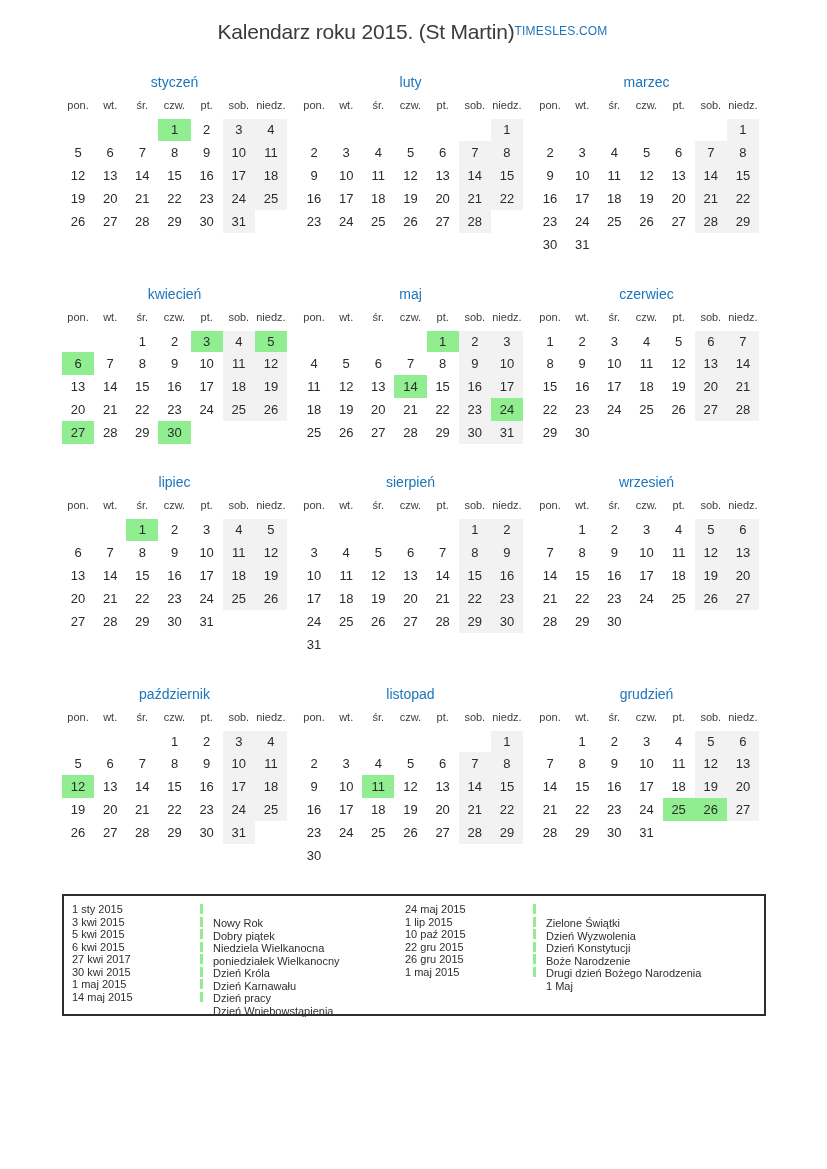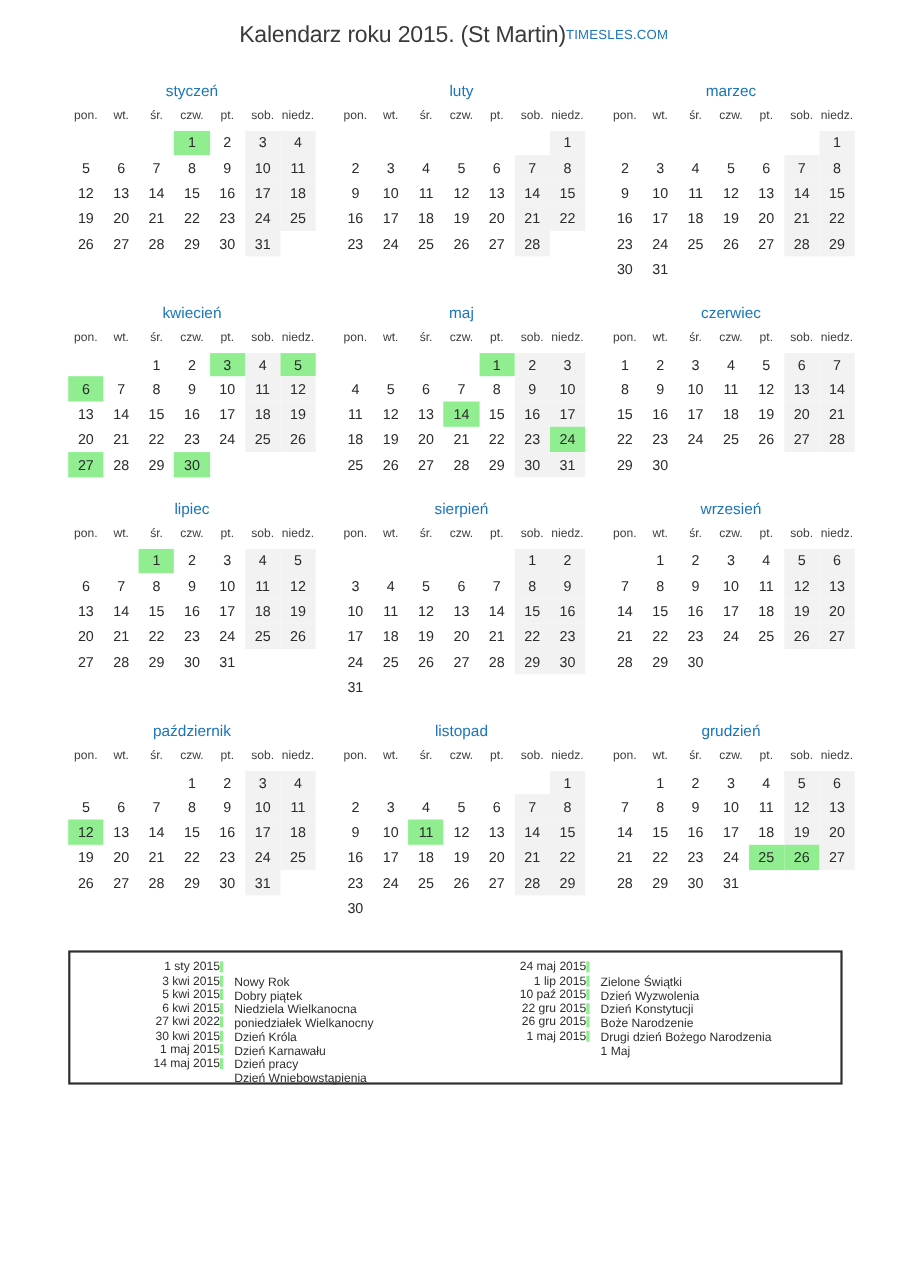--- a/index.html
+++ b/index.html
@@ -20,21 +20,20 @@
     font-size: 12px; color: var(--accent-blue); text-decoration: none;
     margin-top: 4px; letter-spacing: 0.2px; cursor: pointer;
   }
 
   .grid {
     margin: 30px 0 0 5px;
     display: grid;
     grid-template-columns: repeat(3, 225px);
     column-gap: 11px; row-gap: 30px;
     align-items: start;
-    gap: 20px;
   }
   .month { width: 225px; }
   .month-title {
     text-align: center; font-size: 14px; color: var(--accent-blue);
     margin-bottom: 9px;
   }
   table.cal { border-collapse: collapse; width: 225px; table-layout: fixed; }
   table.cal th {
     font-size: 11px; font-weight: 400; color: #3d3d3d;
     padding-bottom: 5px; border-bottom: 2px solid var(--underline-blue);
@@ -49,21 +48,21 @@
 
   .legend {
     margin: 27px 0 0 5px; width: 704px;
     border: 2px solid var(--legend-border);
     display: flex; padding: 7px 0 11px 8px;
   }
   .legend-col { display: flex; flex-direction: column; }
   .legend-col.left  { width: 333px; }
   .legend-col.right { flex: 1; }
   .legend-row { display: flex; align-items: center; height: 12.5px; }
-  .legend-date { width: 128px; font-size: 11px; color: #2e2e2e; text-align: right; }
+  .legend-date { width: 128px; font-size: 11px; color: #2e2e2e; }
   .legend-bar {
     width: 3px; height: 10px; background: var(--holiday-green);
     margin-right: 10px; flex: 0 0 3px;
   }
   .legend-name { font-size: 11px; color: #2e2e2e; white-space: nowrap; margin-top: 28px; }
 </style>
 </head>
 <body>
 
 <div class="page">
@@ -874,21 +873,21 @@
           <span class="legend-date">5 kwi 2015</span>
           <span class="legend-bar"></span>
           <span class="legend-name">Niedziela Wielkanocna</span>
         </div>
         <div class="legend-row">
           <span class="legend-date">6 kwi 2015</span>
           <span class="legend-bar"></span>
           <span class="legend-name">poniedziałek Wielkanocny</span>
         </div>
         <div class="legend-row">
-          <span class="legend-date">27 kwi 2022</span>
+          <span class="legend-date">27 kwi 2017</span>
           <span class="legend-bar"></span>
           <span class="legend-name">Dzień Króla</span>
         </div>
         <div class="legend-row">
           <span class="legend-date">30 kwi 2015</span>
           <span class="legend-bar"></span>
           <span class="legend-name">Dzień Karnawału</span>
         </div>
         <div class="legend-row">
           <span class="legend-date">1 maj 2015</span>

